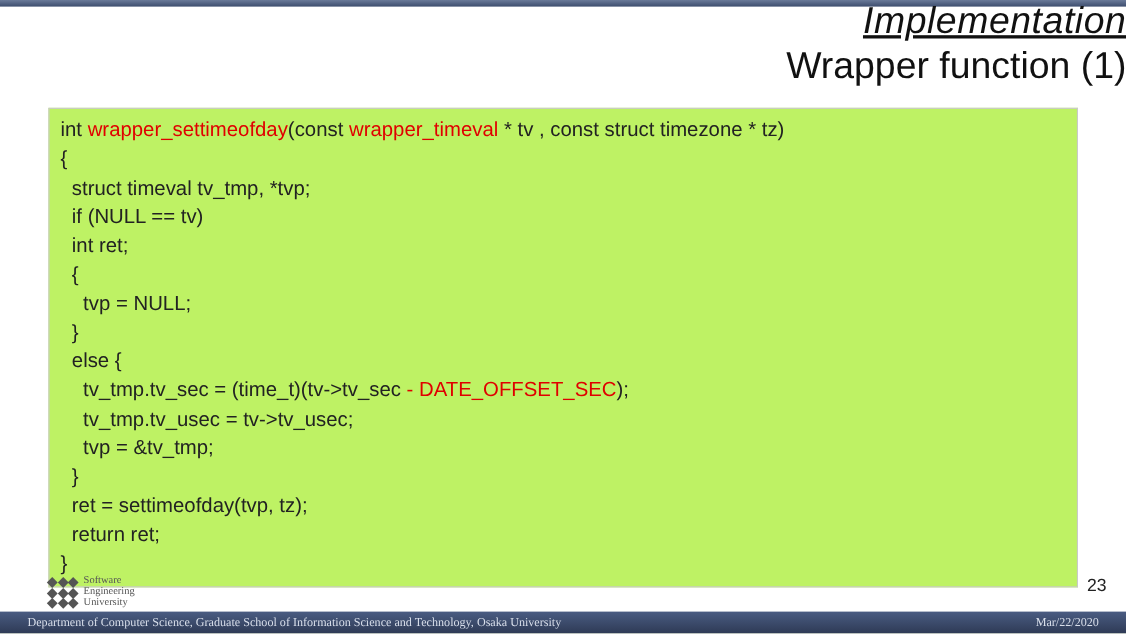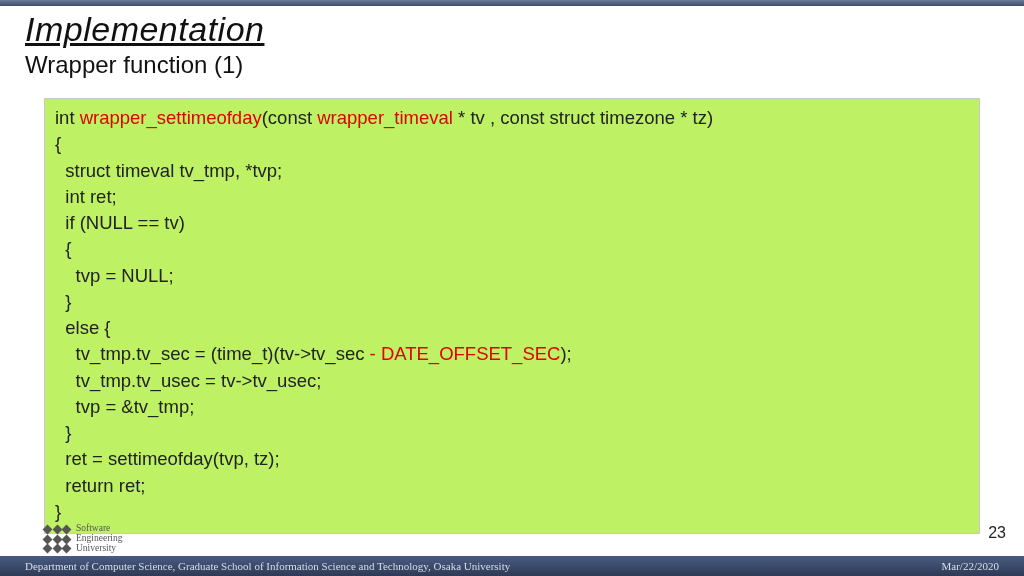--- a/index.html
+++ b/index.html
@@ -1,21 +1,21 @@
 <!DOCTYPE html>
 <html><head>
 <meta charset="utf-8">
 <style>
   * { margin: 0; padding: 0; box-sizing: border-box; }
   html, body { width: 1024px; height: 576px; overflow: hidden; font-family: Arial, Helvetica, sans-serif; background: #fff; }
   .slide { width: 1024px; height: 576px; position: relative; background: #fff; }
   .topbar { position: absolute; top: 0; left: 0; right: 0; height: 6px; background: linear-gradient(#6a7a99, #3d4d6e); }
-  .title-area { position: absolute; top: 10px; left: 0; right: 0; text-align: left; margin-left: 25px; }
+  .title-area { position: absolute; top: 0; left: 0; right: 0; text-align: right; margin-left: 25px; }
   .title1 { font-size: 34px; font-style: italic; text-decoration: underline; color: #111; font-weight: 400; letter-spacing: 0.5px; }
-  .title2 { font-size: 24px; color: #111; font-weight: 400; margin-top: 2px; }
+  .title2 { font-size: 34px; color: #111; font-weight: 400; margin-top: 2px; }
   .codebox { position: absolute; top: 98px; left: 44px; right: 44px; border: 1px solid #c9c9c9; padding: 6px 10px 8px 10px; font-family: Arial, Helvetica, sans-serif; font-size: 18.5px; line-height: 1.42; color: #222; background: #bef264; }
   .codebox .line { white-space: pre; }
   .kw-red { color: #e00000; }
   .page-num { position: absolute; right: 18px; bottom: 34px; font-size: 16px; color: #222; }
   .logo-block { position: absolute; left: 44px; bottom: 22px; display: flex; align-items: center; gap: 6px; justify-content: flex-end; }
   .logo-icon { width: 26px; height: 26px; display: flex; flex-direction: column; justify-content: space-between; }
   .logo-icon-row { display: flex; justify-content: space-between; }
   .diamond { width: 7px; height: 7px; background: #555; transform: rotate(45deg); }
   .logo-text { font-size: 9.5px; line-height: 1.05; color: #555; font-family: Georgia, 'Times New Roman', serif; }
   .footer { position: absolute; left: 0; right: 0; bottom: 0; height: 20px; background: linear-gradient(#4a5c82, #2e3a55); color: #d8deea; font-size: 11px; display: flex; align-items: center; justify-content: space-between; padding: 0 25px; }
@@ -30,22 +30,22 @@
 
   <div class="title-area">
     <div class="title1">Implementation</div>
     <div class="title2">Wrapper function (1)</div>
   </div>
 
   <div class="codebox">
     <div class="line"><span>int </span><span class="kw-red">wrapper_settimeofday</span><span>(const </span><span class="kw-red">wrapper_timeval</span><span> * tv , const struct timezone * tz)</span></div>
     <div class="line">{</div>
     <div class="line">  struct timeval tv_tmp, *tvp;</div>
+    <div class="line">  if (NULL == tv)</div>
     <div class="line">  int ret;</div>
-    <div class="line">  if (NULL == tv)</div>
     <div class="line">  {</div>
     <div class="line">    tvp = NULL;</div>
     <div class="line">  }</div>
     <div class="line">  else {</div>
     <div class="line"><span>    tv_tmp.tv_sec = (time_t)(tv-&gt;tv_sec </span><span class="kw-red">- DATE_OFFSET_SEC</span><span>);</span></div>
     <div class="line">    tv_tmp.tv_usec = tv-&gt;tv_usec;</div>
     <div class="line">    tvp = &amp;tv_tmp;</div>
     <div class="line">  }</div>
     <div class="line">  ret = settimeofday(tvp, tz);</div>
     <div class="line">  return ret;</div>

